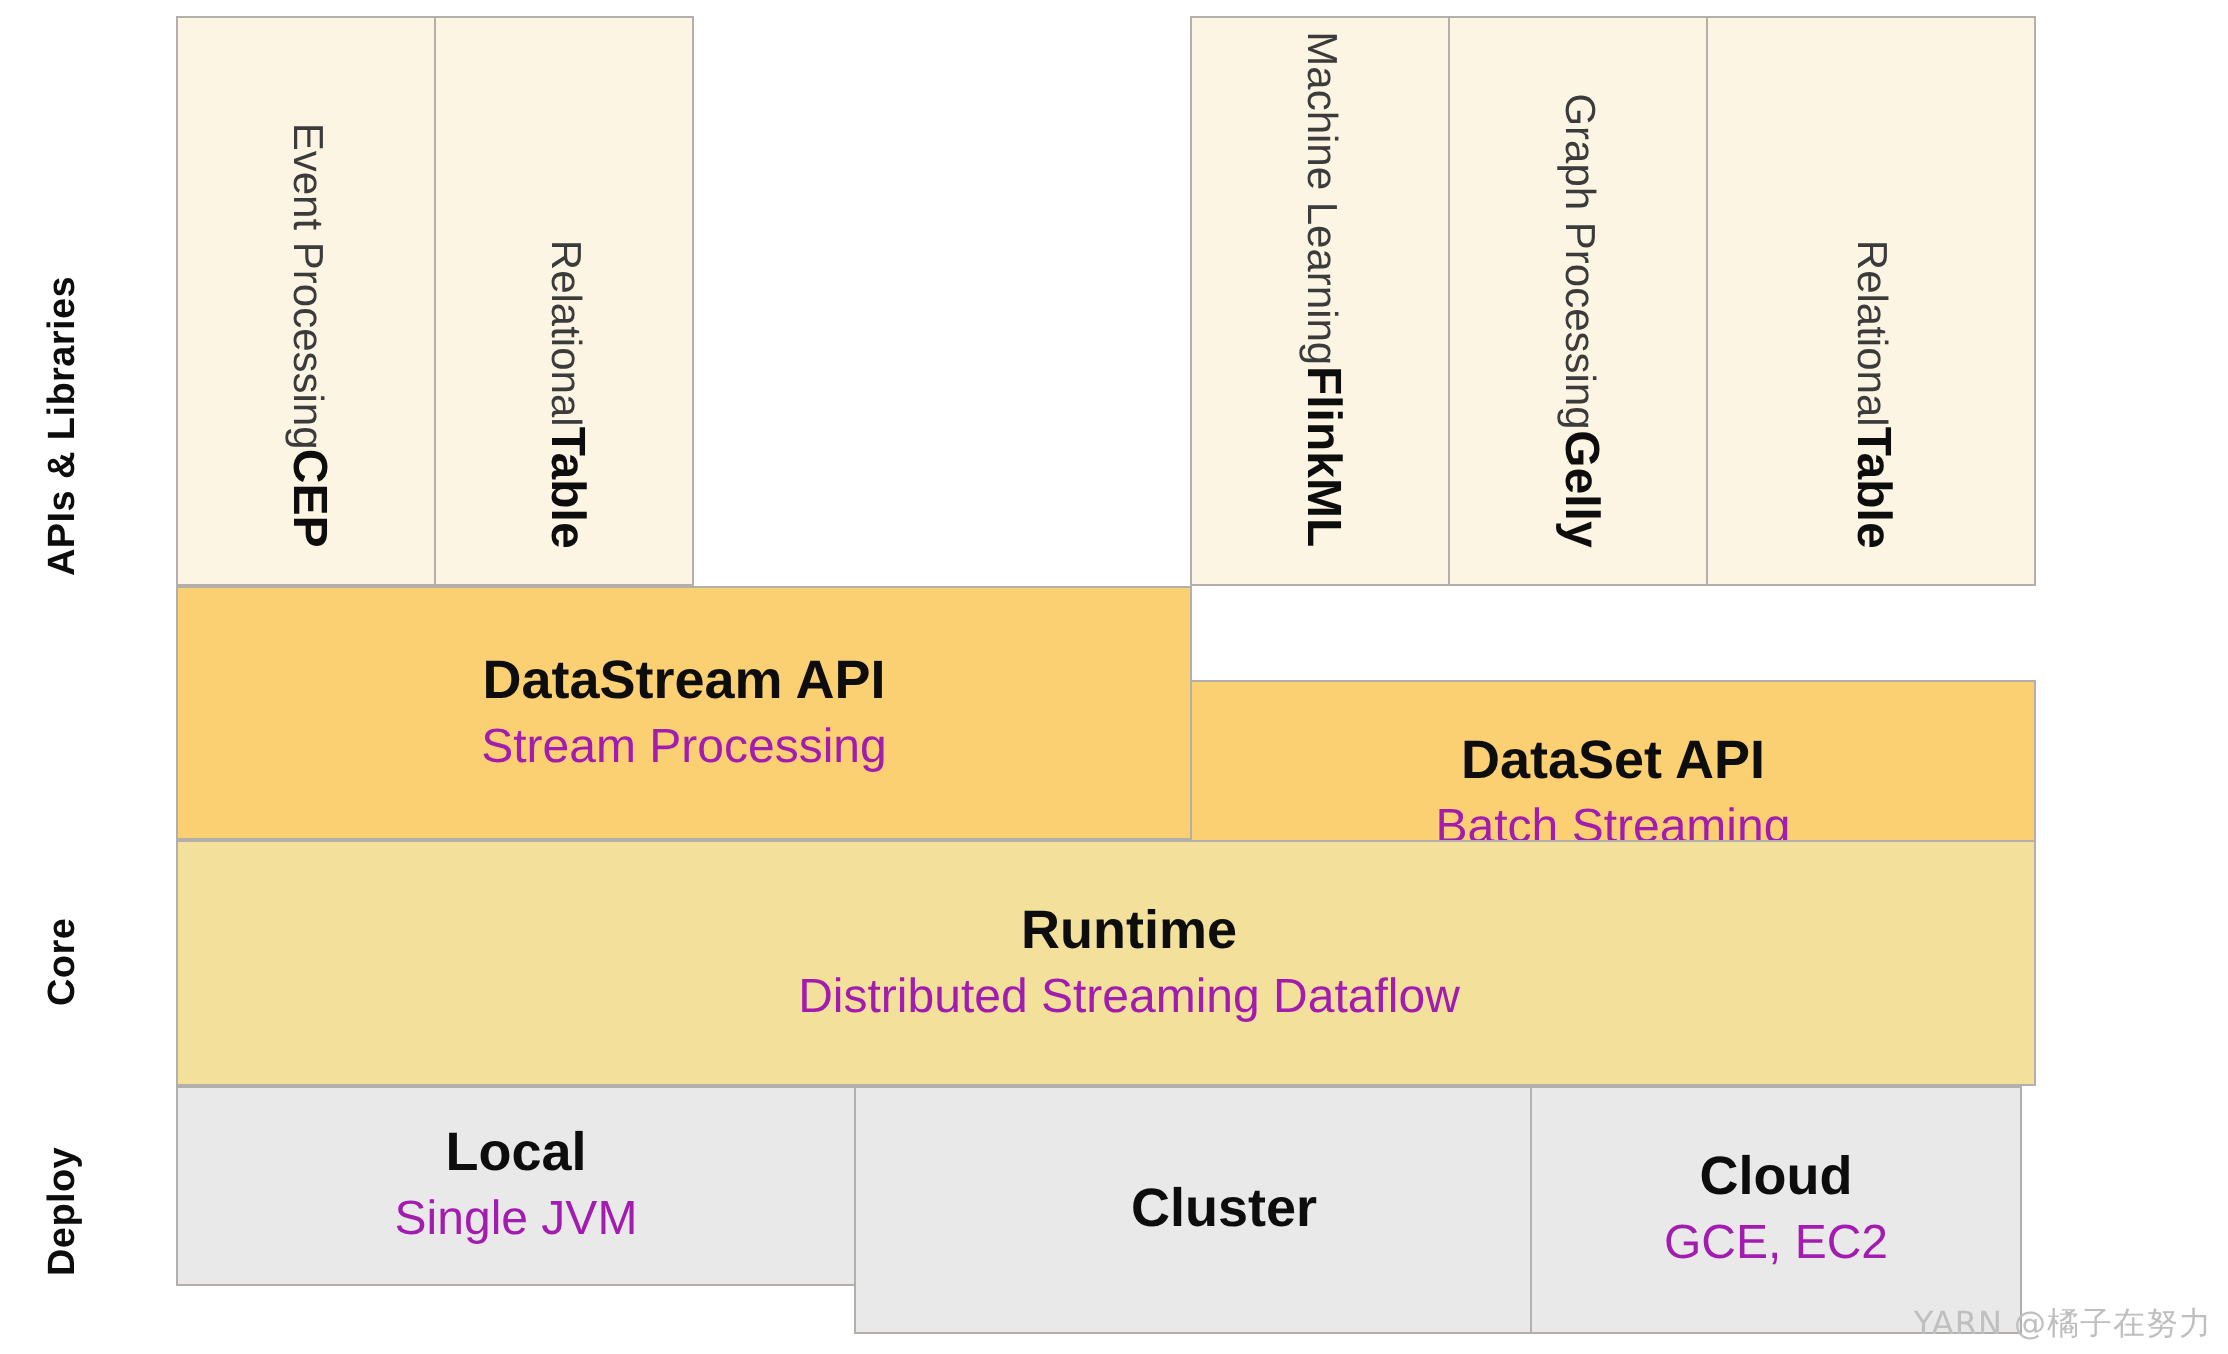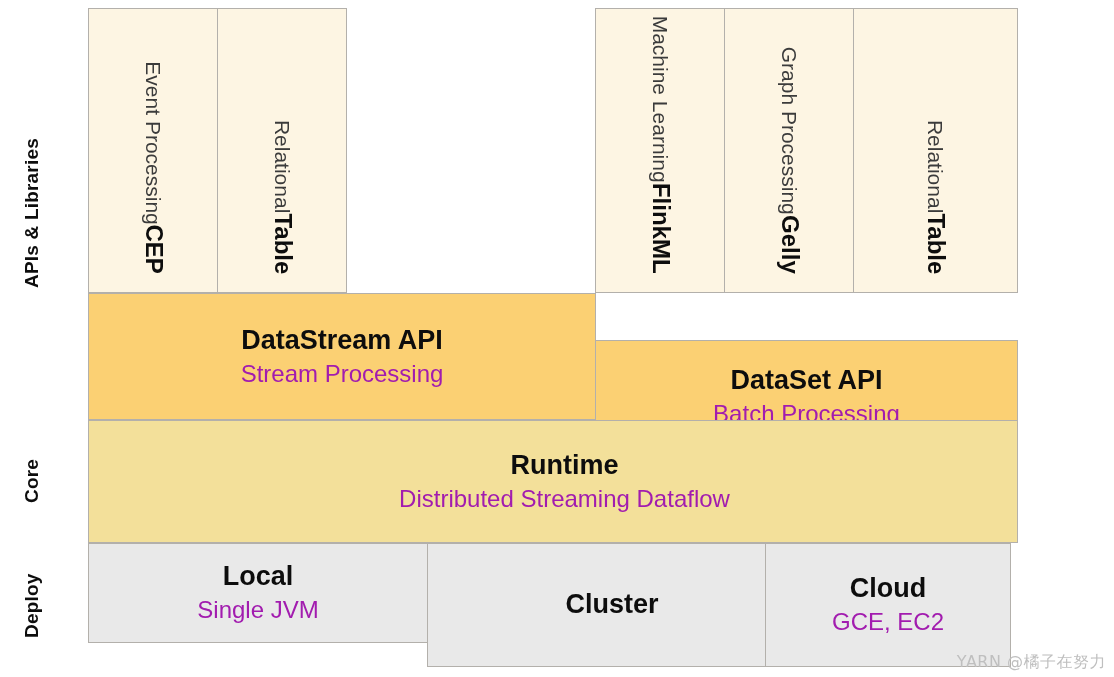--- a/index.html
+++ b/index.html
@@ -158,21 +158,21 @@
     </span>
   </div>
 
   <div class="cell hbox api-row" style="left:88px; top:293px; width:508px; height:127px;">
     <span class="title">DataStream API</span>
     <span class="sub">Stream Processing</span>
   </div>
 
   <div class="cell hbox api-row" style="left:595px; top:293px; width:423px; height:114px;margin-top:47px;">
     <span class="title">DataSet API</span>
-    <span class="sub">Batch Processing</span>
+    <span class="sub">Batch Streaming</span>
   </div>
 
   <div class="cell hbox core-row" style="left:88px; top:420px; width:930px; height:123px;">
     <span class="title">Runtime</span>
     <span class="sub">Distributed Streaming Dataflow</span>
   </div>
 
   <div class="cell hbox deploy-row" style="left:88px; top:543px; width:340px; height:100px;">
     <span class="title">Local</span>
     <span class="sub">Single JVM</span>

